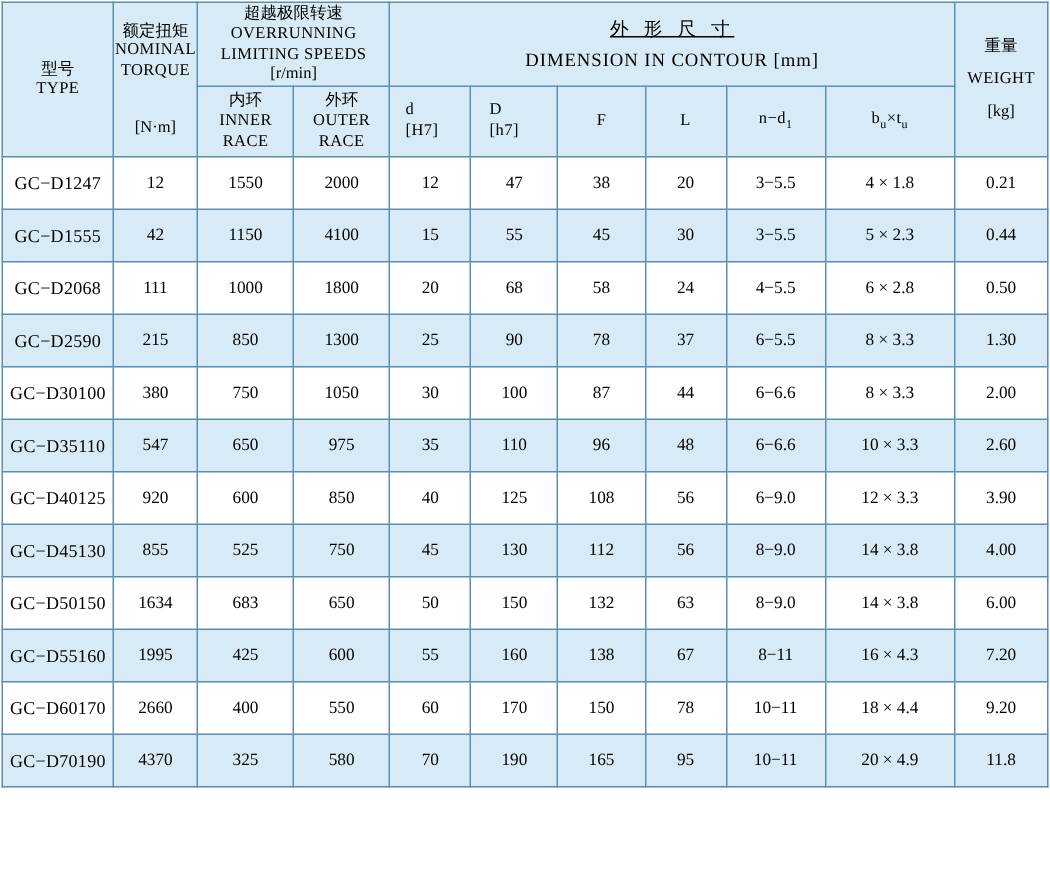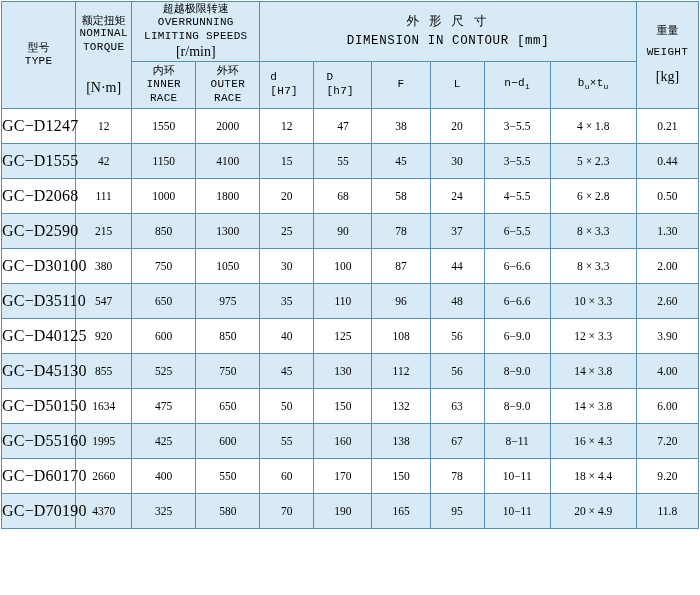--- a/index.html
+++ b/index.html
@@ -39,51 +39,52 @@
     font-size: 11px;
   }
   .hdr .cn {
     font-family: "DejaVu Sans", sans-serif;
     font-size: 11px;
     display: block;
     letter-spacing: 0px;
   }
   .hdr .en {
     display: block;
-    font-family: Liberation Mono, monospace;
+    font-family: Liberation Serif, serif;
     font-size: 11px;
     letter-spacing: 0.3px;
   }
   .hdr .unit {
     display: block;
     font-family: "Liberation Serif", serif;
-    font-size: 14px;
+    font-size: 11px;
   }
   .hdr-big .cn {
     font-size: 12.5px;
     letter-spacing: 3px;
+    text-decoration: underline;
   }
   .hdr-big .en {
     font-size: 12.5px;
     letter-spacing: 0.6px;
   }
   .pad-cell {
     padding: 3px 2px;
   }
   
   td.data {
     font-size: 11.5px;
     height: 34px;
     background: #ffffff;
   }
   tr.alt td.data {
     background: #d7eaf5;
   }
   td.type {
-    font-size: 16px;
+    font-size: 12px;
     letter-spacing: 0.2px;
   }
   .sub {
     font-size: 8px;
     vertical-align: sub;
   }
 </style>
 </head>
 <body>
 
@@ -264,21 +265,21 @@
         <td class="data">130</td>
         <td class="data">112</td>
         <td class="data">56</td>
         <td class="data">8−9.0</td>
         <td class="data">14 × 3.8</td>
         <td class="data">4.00</td>
       </tr>
       <tr>
         <td class="data type">GC−D50150</td>
         <td class="data">1634</td>
-        <td class="data">475</td>
+        <td class="data">683</td>
         <td class="data">650</td>
         <td class="data">50</td>
         <td class="data">150</td>
         <td class="data">132</td>
         <td class="data">63</td>
         <td class="data">8−9.0</td>
         <td class="data">14 × 3.8</td>
         <td class="data">6.00</td>
       </tr>
       <tr class="alt">

